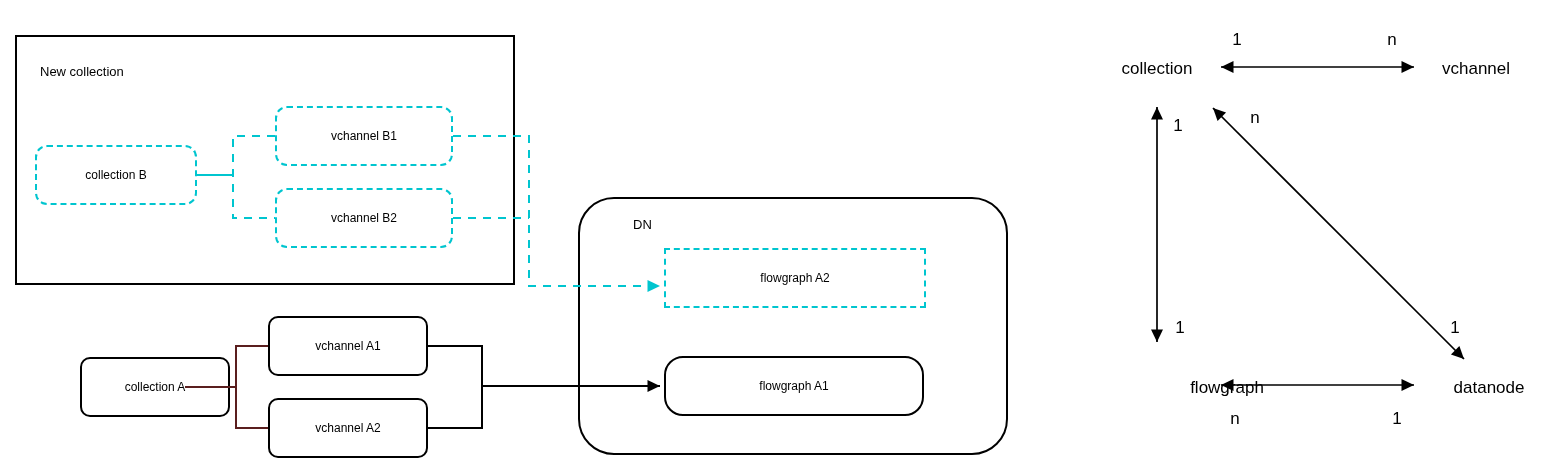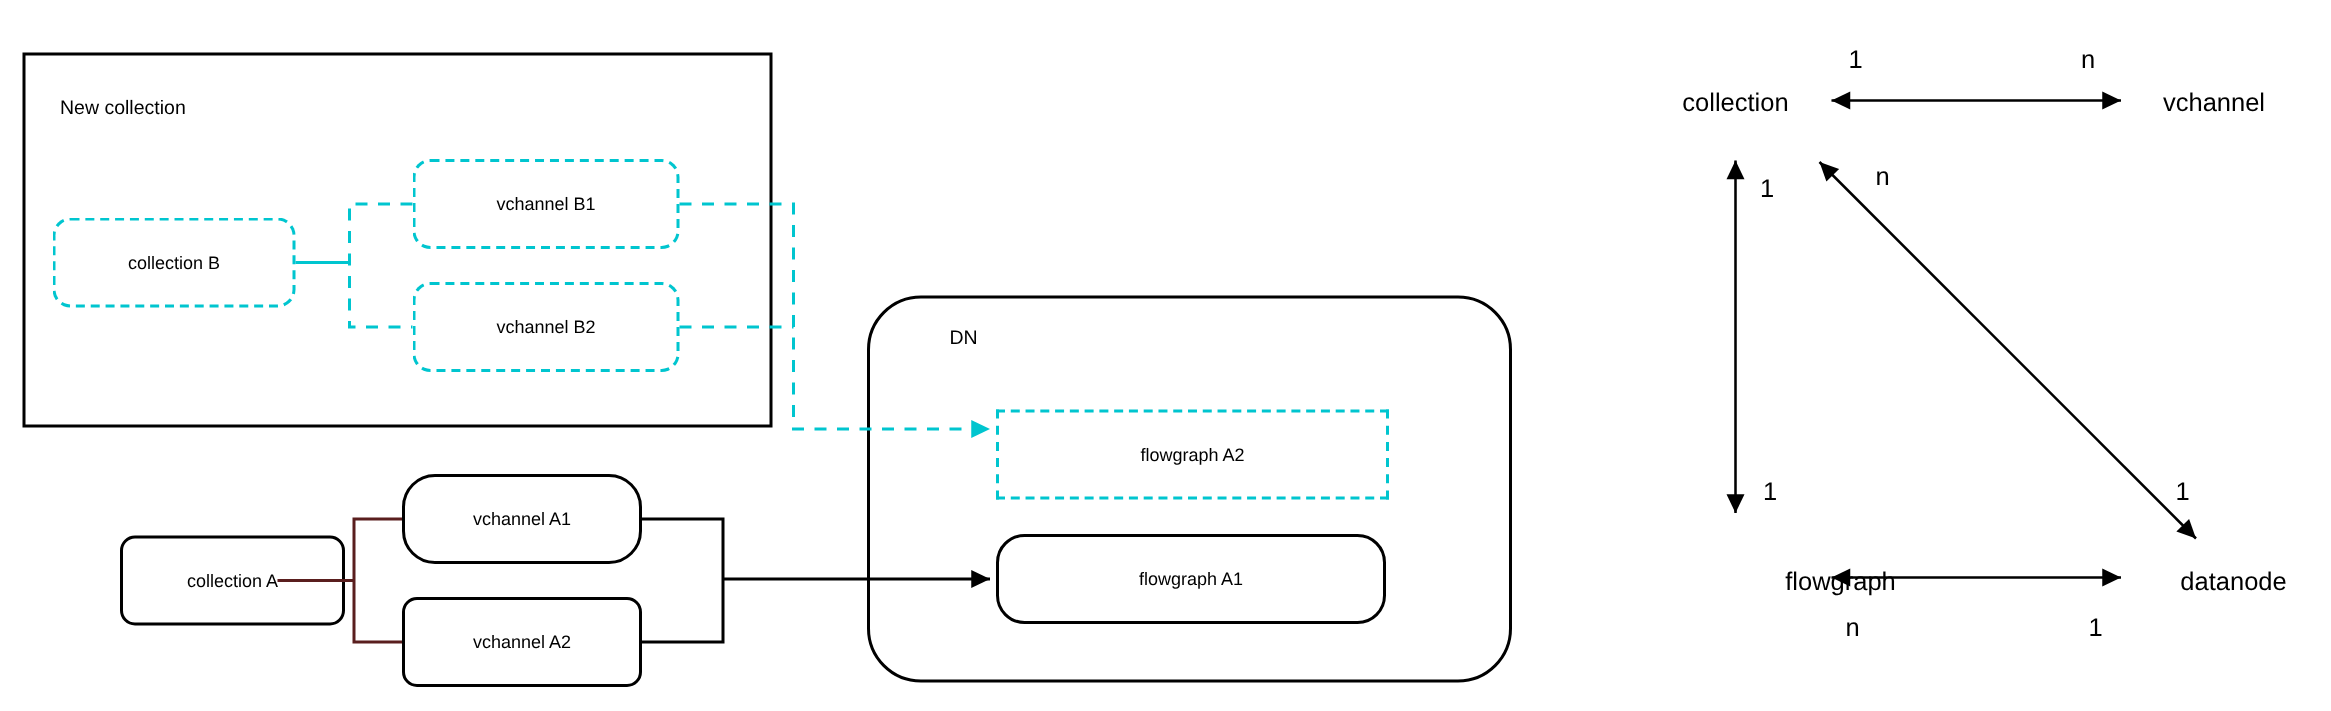--- a/index.html
+++ b/index.html
@@ -46,33 +46,33 @@
   </div>
 
   <div class="box b-teal r12" style="left:275px;top:106px;width:178px;height:60px;">
     <span>vchannel B1</span>
   </div>
 
   <div class="box b-teal r12" style="left:275px;top:188px;width:178px;height:60px;">
     <span>vchannel B2</span>
   </div>
 
-  <div class="box b-teal" style="left:664px;top:273px;width:262px;height:60px;">
+  <div class="box b-teal" style="left:664px;top:248px;width:262px;height:60px;">
     <span>flowgraph A2</span>
   </div>
 
   <div class="box b-solid" style="left:664px;top:356px;width:260px;height:60px;border-radius:19px;">
     <span>flowgraph A1</span>
   </div>
 
   <div class="box b-solid r10" style="left:35px;top:357px;width:150px;height:60px;margin-left:45px;">
     <span>collection A</span>
   </div>
 
-  <div class="box b-solid r10" style="left:268px;top:316px;width:160px;height:60px;border-radius:22px;">
+  <div class="box b-solid r10" style="left:268px;top:316px;width:160px;height:60px;">
     <span>vchannel A1</span>
   </div>
 
   <div class="box b-solid r10" style="left:268px;top:398px;width:160px;height:60px;">
     <span>vchannel A2</span>
   </div>
 
   <div class="erlabel" style="left:1157px;top:69px;">collection</div>
   <div class="erlabel" style="left:1476px;top:69px;">vchannel</div>
   <div class="erlabel" style="left:1227px;top:388px;">flowgraph</div>

